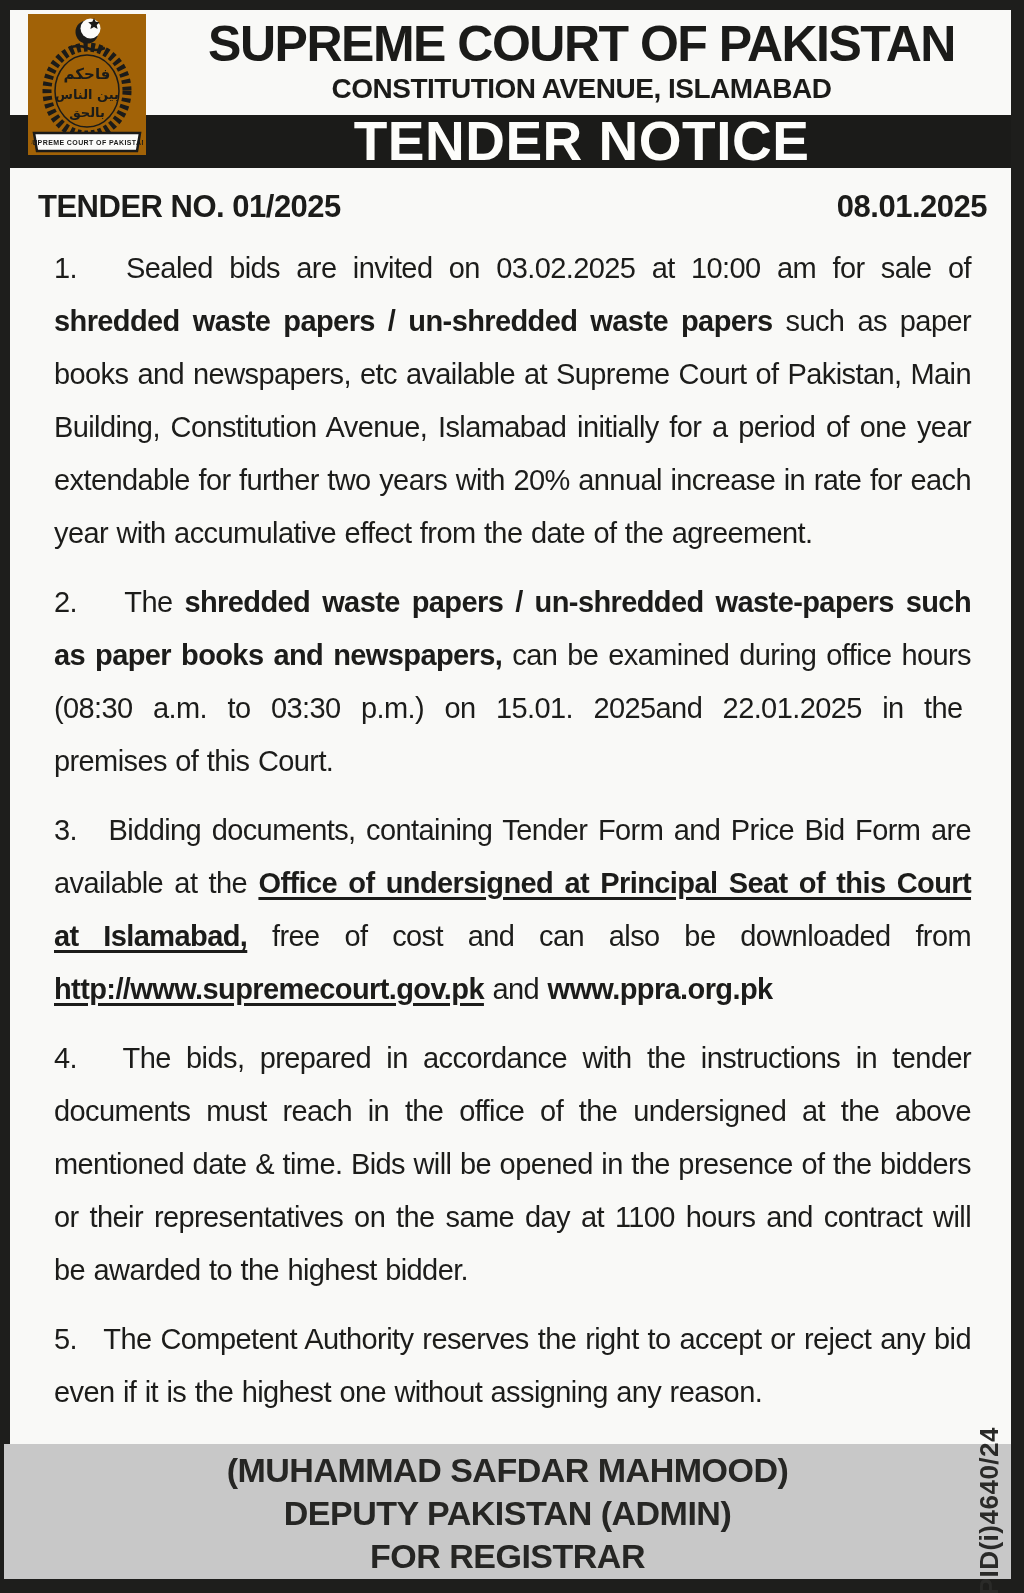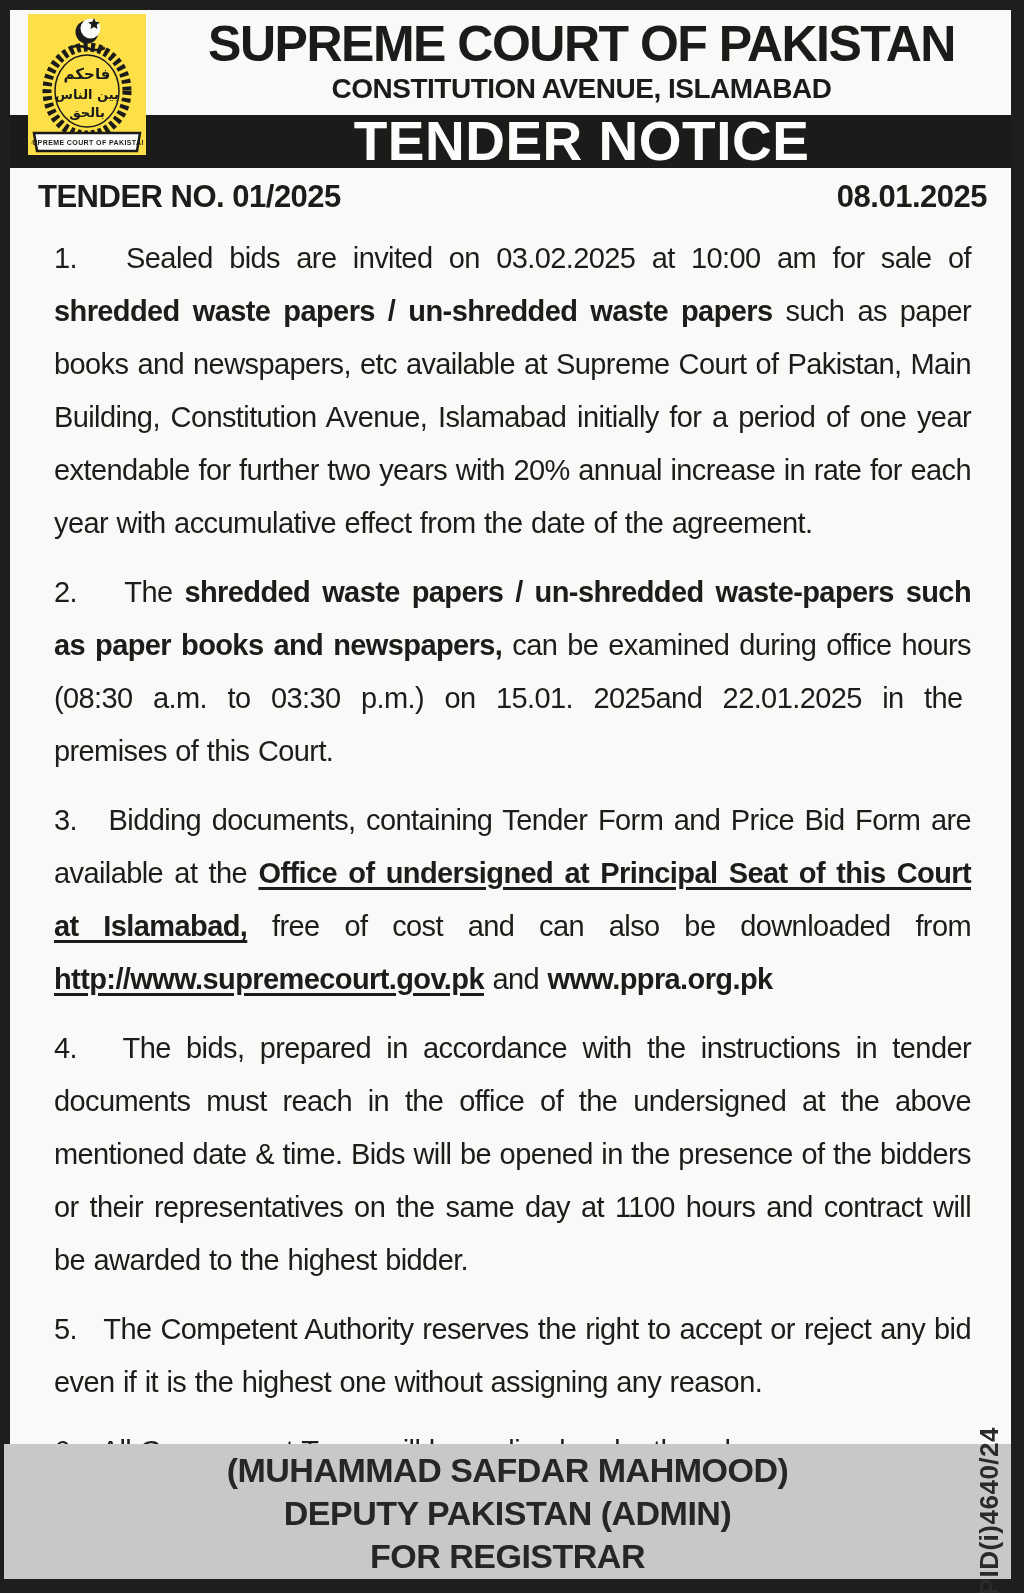--- a/index.html
+++ b/index.html
@@ -28,32 +28,32 @@
   
   .notice-bar { position: absolute; left: 10px; right: 13px; top: 115px; height: 53px; background: #1b1b19; }
   .notice-title {
     color: #fdfdfb; font-weight: bold; font-size: 55px; line-height: 52px;
     text-align: center; margin-left: 142px; letter-spacing: 0.5px; white-space: nowrap;
   }
 
   
   .logo-box {
     position: absolute; left: 28px; top: 14px; width: 118px; height: 141px;
-    background: #fde047; z-index: 3;
+    background: #a16207; z-index: 3;
     display: flex; align-items: center; justify-content: center;
   }
 
   
   .body-area {
     top: 168px; height: 1276px;
     padding: 10px 24px 0 28px; box-sizing: border-box;
   }
   .tender-row {
     display: flex; justify-content: space-between; align-items: flex-end;
-    font-weight: bold; font-size: 31px; letter-spacing: -0.5px; line-height: 38px;
+    font-weight: bold; font-size: 31px; letter-spacing: -0.5px; line-height: 38px; margin-top: 10px;
   }
   .paragraphs { margin-top: 8px; }
   p.para {
     margin: 16px; font-size: 29px; line-height: 53px;
     text-align: justify; letter-spacing: -0.6px; word-spacing: 1px;
   }
   p.para .b { font-weight: bold; }
   p.para .u { text-decoration: underline; text-decoration-thickness: 2.5px; text-underline-offset: 4px; }
 
   

